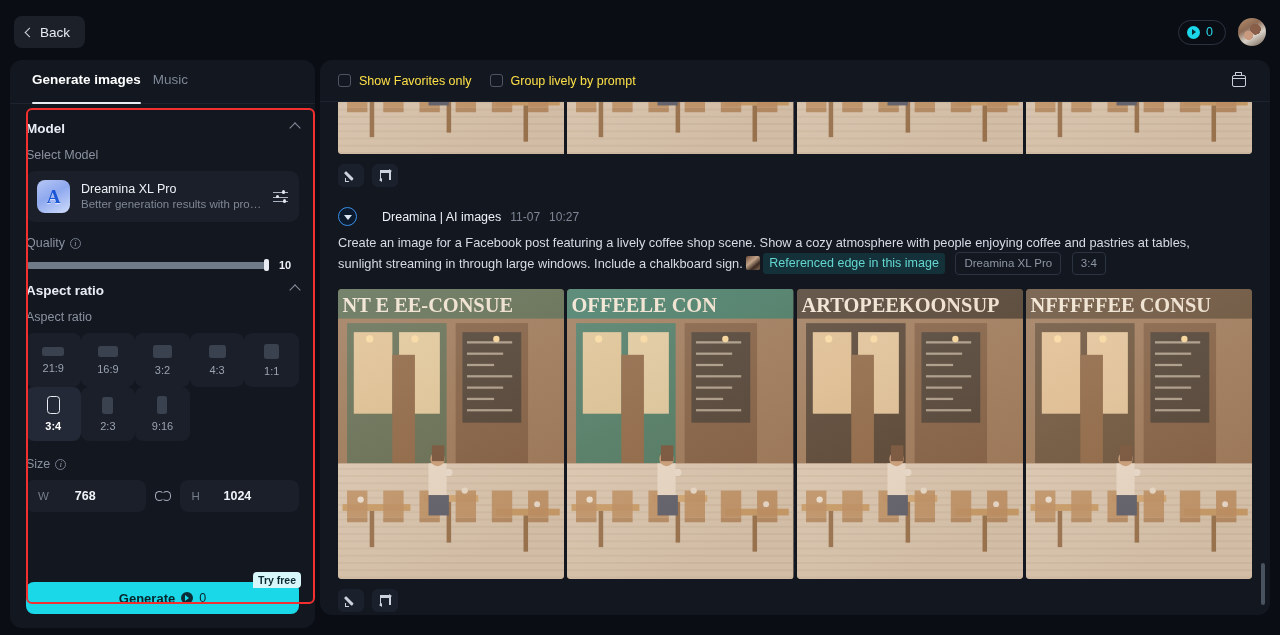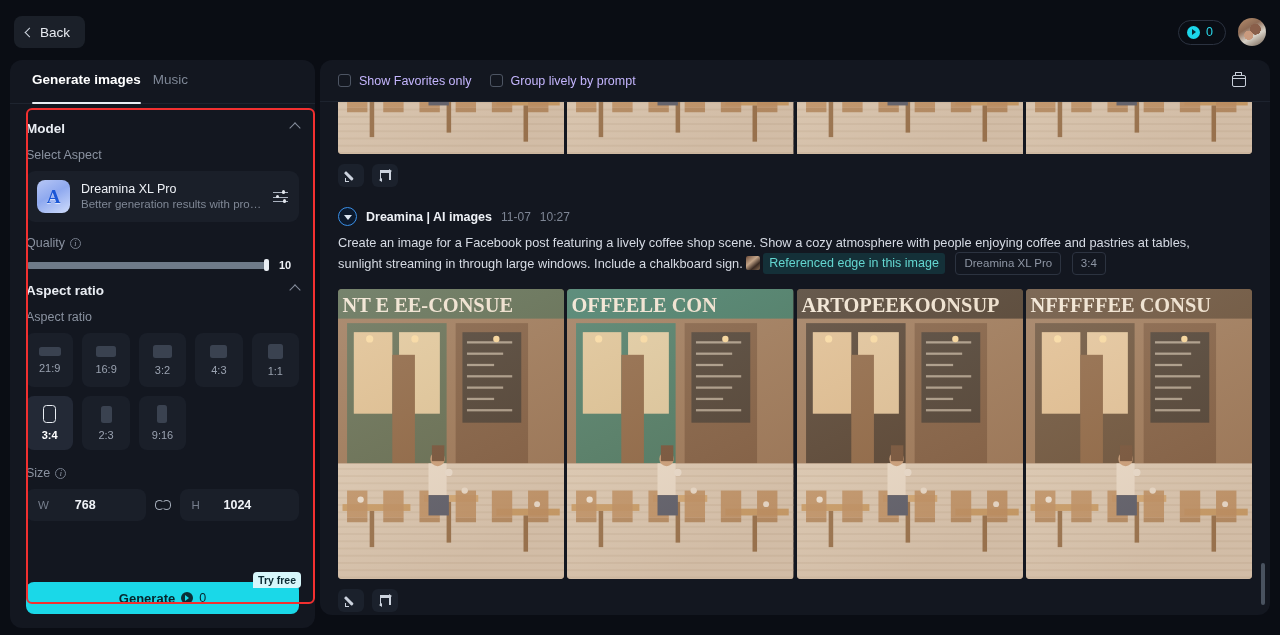--- a/index.html
+++ b/index.html
@@ -118,21 +118,21 @@
   .slider-track {
     flex: 1 1 auto; height: 7px; border-radius: 4px; background: #6f7b89; position: relative;
     cursor: pointer;
   }
   .slider-thumb {
     position: absolute; right: -1px; top: -2.5px; width: 5px; height: 12px;
     background: #e9edf3; border-radius: 2px;
   }
   .slider-val { font-size: 11px; color: #eef1f6; font-weight: bold; width: 20px; }
 
-  .ar-grid { display: grid; grid-template-columns: repeat(5, 1fr); gap: 9px; }
+  .ar-grid { display: grid; grid-template-columns: repeat(5, 1fr); }
   .ar-item {
     background: #1a1f29; border-radius: 8px; height: 54px;
     display: flex; flex-direction: column; align-items: center; justify-content: center;
     gap: 6px; cursor: pointer; border: 1px solid transparent;
   }
   .ar-item.selected { background: #232936; }
   .ar-shape { background: #3a4250; border-radius: 2.5px; }
   .ar-item.selected .ar-shape { background: transparent; border: 1.6px solid #e9edf3; border-radius: 3.5px; }
   .ar-label { font-size: 11px; color: #9aa2b0; }
   .ar-item.selected .ar-label { color: #fff; font-weight: bold; }
@@ -170,21 +170,21 @@
 
   
   .right-panel {
     position: absolute; left: 320px; top: 60px; width: 950px; height: 555px;
     background: #131720; border-radius: 12px; overflow: hidden;
   }
   .right-head {
     height: 42px; display: flex; align-items: center; gap: 18px;
     padding: 0 18px; border-bottom: 1px solid #1d232e;
   }
-  .check-item { display: flex; align-items: center; gap: 8px; font-size: 12.5px; color: #c4b5fd; cursor: pointer; }
+  .check-item { display: flex; align-items: center; gap: 8px; font-size: 12.5px; color: #fde047; cursor: pointer; }
   .checkbox { width: 13px; height: 13px; border: 1.3px solid #4c5costy; }
   .checkbox { width: 13px; height: 13px; border: 1.3px solid #4d5563; border-radius: 3px; background: transparent; }
   .head-spacer { flex: 1 1 auto; }
   .folder-btn {
     width: 26px; height: 26px; border-radius: 6px; display: flex; align-items: center; justify-content: center;
     cursor: pointer;
   }
   .folder-ico { width: 14px; height: 12px; border: 1.4px solid #c8cfda; border-radius: 2px; position: relative; }
   .folder-ico::before { content: ""; position: absolute; left: -1.4px; right: -1.4px; top: 2.5px; height: 1.4px; background: #c8cfda; }
   .folder-ico::after { content: ""; position: absolute; left: 2px; top: -3.4px; width: 5px; height: 2px;
@@ -228,21 +228,21 @@
   
   .post-head { display: flex; align-items: center; gap: 9px; margin-top: 20px; }
   .post-avatar {
     width: 19px; height: 19px; border-radius: 50%; background: #0c1a2e;
     border: 1.6px solid #3a8fe6; display: flex; align-items: center; justify-content: center; flex: 0 0 auto;
   }
   .post-avatar::after {
     content: ""; width: 0; height: 0; border-left: 4px solid transparent; border-right: 4px solid transparent;
     border-top: 5.5px solid #dbe6f2; margin-top: 1px;
   }
-  .post-name { font-size: 12.5px; font-weight: bold; color: #eef1f6; }
+  .post-name { font-size: 12.5px; font-weight: normal; color: #eef1f6; margin-left: 16px; }
   .post-date, .post-time { font-size: 12px; color: #7e8695; }
 
   .prompt {
     margin-top: 7px; font-size: 12.8px; line-height: 19px; color: #d6dbe4;
     max-width: 875px;
   }
   .ref-thumb {
     display: inline-block; width: 14px; height: 14px; border-radius: 2px; vertical-align: -2px;
     background: linear-gradient(140deg, #6b4a38 0%, #c3a488 40%, #3a2a22 70%, #8a6c52 100%);
     margin-right: 3px;
@@ -294,21 +294,21 @@
 
   <div class="redbox"></div>
 
   <div class="panel-body">
 
     <div class="section-head">
       <div class="section-title">Model</div>
       <div class="chev-up"></div>
     </div>
     <div class="sub-label">
-      <span>Select Aspect</span>
+      <span>Select Model</span>
     </div>
     <div class="model-card">
       <div class="model-icon">
         <span>A</span>
       </div>
       <div class="model-text">
         <div class="model-name">Dreamina XL Pro</div>
         <div class="model-desc">Better generation results with profe…</div>
       </div>
       <div class="sliders-icon">

